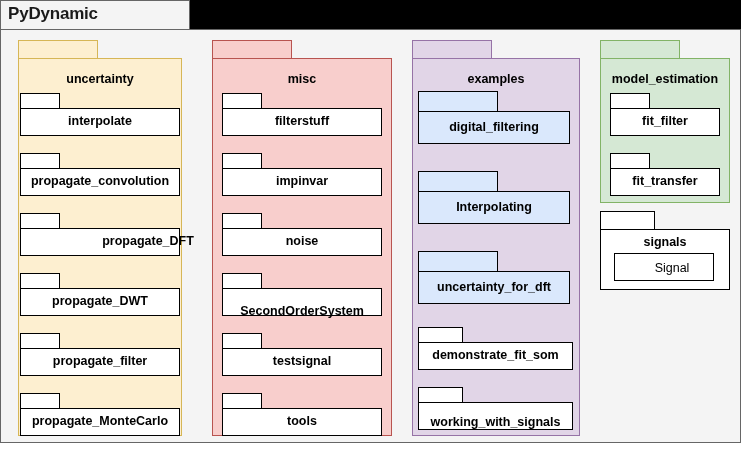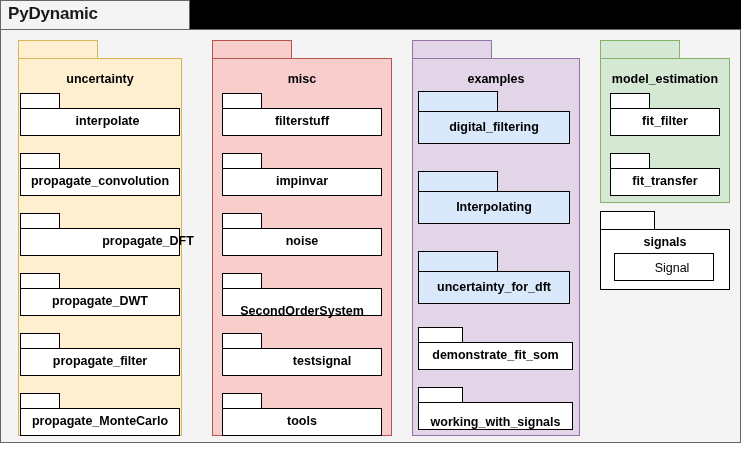--- a/index.html
+++ b/index.html
@@ -113,21 +113,21 @@
   <div class="root-tab"></div>
   <div class="root-tab-label">PyDynamic</div>
   <div class="root-blackbar"></div>
   <div class="root-body"></div>
 
   <div id="packages-layer">
       <div class="pkg group" style="left: 18px; top: 40px; width: 164px; height: 396px;">
         <div class="pkg-tab" style="width: 80px; height: 19px; background: rgb(253, 239, 208); border-color: rgb(214, 182, 86);"></div>
         <div class="pkg-body" style="top: 18px; width: 164px; height: 378px; background: rgb(253, 239, 208); border-color: rgb(214, 182, 86);"></div>
         <div class="pkg-title" style="top: 32px; text-align: center;">uncertainty</div>
-        <div class="pkg leaf" style="left: 2px; top: 53px; width: 160px; height: 43px; padding-left: 15px;">
+        <div class="pkg leaf" style="left: 2px; top: 53px; width: 160px; height: 43px;">
           <div class="pkg-tab" style="width: 40px; height: 16px; background: rgb(255, 255, 255); border-color: rgb(0, 0, 0);"></div>
           <div class="pkg-body" style="top: 15px; width: 160px; height: 28px; background: rgb(255, 255, 255); border-color: rgb(0, 0, 0);"></div>
           <div class="pkg-title" style="top: 21px;">interpolate</div>
         </div>
         <div class="pkg leaf" style="left: 2px; top: 113px; width: 160px; height: 43px;">
           <div class="pkg-tab" style="width: 40px; height: 16px; background: rgb(255, 255, 255); border-color: rgb(0, 0, 0);"></div>
           <div class="pkg-body" style="top: 15px; width: 160px; height: 28px; background: rgb(255, 255, 255); border-color: rgb(0, 0, 0);"></div>
           <div class="pkg-title" style="top: 21px;">propagate_convolution</div>
         </div>
         <div class="pkg leaf" style="left: 2px; top: 173px; width: 160px; height: 43px;">
@@ -168,21 +168,21 @@
         <div class="pkg leaf" style="left: 10px; top: 173px; width: 160px; height: 43px;">
           <div class="pkg-tab" style="width: 40px; height: 16px; background: rgb(255, 255, 255); border-color: rgb(0, 0, 0);"></div>
           <div class="pkg-body" style="top: 15px; width: 160px; height: 28px; background: rgb(255, 255, 255); border-color: rgb(0, 0, 0);"></div>
           <div class="pkg-title" style="top: 21px;">noise</div>
         </div>
         <div class="pkg leaf" style="left: 10px; top: 233px; width: 160px; height: 43px;">
           <div class="pkg-tab" style="width: 40px; height: 16px; background: rgb(255, 255, 255); border-color: rgb(0, 0, 0);"></div>
           <div class="pkg-body" style="top: 15px; width: 160px; height: 28px; background: rgb(255, 255, 255); border-color: rgb(0, 0, 0);"></div>
           <div class="pkg-title" style="top: 21px; margin-top: 10px;">SecondOrderSystem</div>
         </div>
-        <div class="pkg leaf" style="left: 10px; top: 293px; width: 160px; height: 43px; padding-left: 40px;">
+        <div class="pkg leaf" style="left: 10px; top: 293px; width: 160px; height: 43px;">
           <div class="pkg-tab" style="width: 40px; height: 16px; background: rgb(255, 255, 255); border-color: rgb(0, 0, 0);"></div>
           <div class="pkg-body" style="top: 15px; width: 160px; height: 28px; background: rgb(255, 255, 255); border-color: rgb(0, 0, 0);"></div>
           <div class="pkg-title" style="top: 21px;">testsignal</div>
         </div>
         <div class="pkg leaf" style="left: 10px; top: 353px; width: 160px; height: 43px;">
           <div class="pkg-tab" style="width: 40px; height: 16px; background: rgb(255, 255, 255); border-color: rgb(0, 0, 0);"></div>
           <div class="pkg-body" style="top: 15px; width: 160px; height: 28px; background: rgb(255, 255, 255); border-color: rgb(0, 0, 0);"></div>
           <div class="pkg-title" style="top: 21px;">tools</div>
         </div>
       </div>

